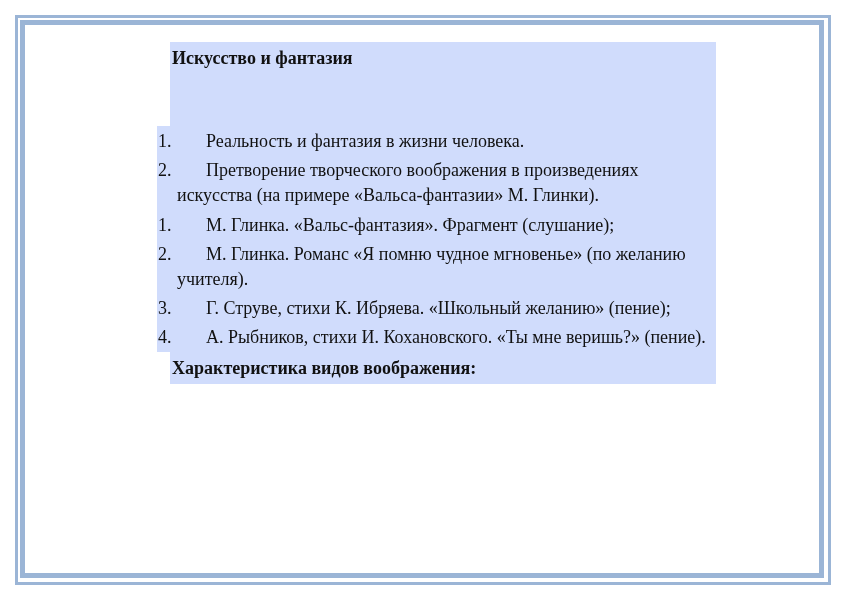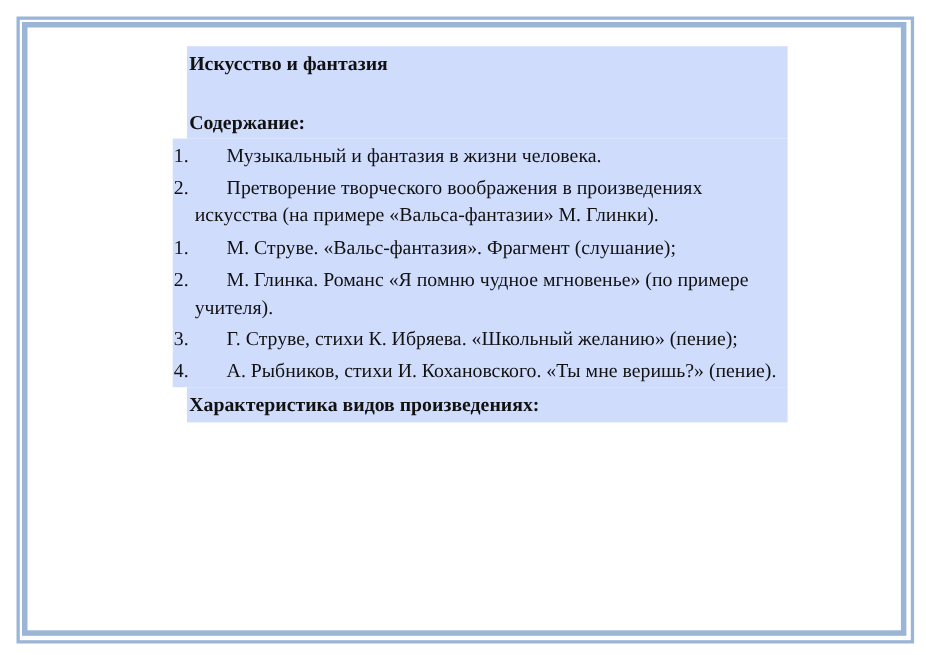--- a/index.html
+++ b/index.html
@@ -99,49 +99,48 @@
 </head>
 <body>
 
 <div class="frame-outer"></div>
 <div class="frame-inner"></div>
 
 <div class="content">
 
   <div class="hl-heading title-block">
     <span class="title">Искусство и фантазия</span>
-    <span class="subheading">Содержание:</span>
   </div>
 
   <div class="list">
     <div class="list-item">
       <span class="num">1.</span>
-      <span class="text">Музыкальный и фантазия в жизни человека.</span>
+      <span class="text">Реальность и фантазия в жизни человека.</span>
     </div>
     <div class="list-item">
       <span class="num">2.</span>
       <span class="text">Претворение творческого воображения в произведениях искусства (на примере «Вальса-фантазии» М. Глинки).</span>
     </div>
   </div>
 
 
   <div class="list">
     <div class="list-item">
       <span class="num">1.</span>
-      <span class="text">М. Струве. «Вальс-фантазия». Фрагмент (слушание);</span>
+      <span class="text">М. Глинка. «Вальс-фантазия». Фрагмент (слушание);</span>
     </div>
     <div class="list-item">
       <span class="num">2.</span>
-      <span class="text">М. Глинка. Романс «Я помню чудное мгновенье» (по примере учителя).</span>
+      <span class="text">М. Глинка. Романс «Я помню чудное мгновенье» (по желанию учителя).</span>
     </div>
     <div class="list-item">
       <span class="num">3.</span>
       <span class="text">Г. Струве, стихи К. Ибряева. «Школьный желанию» (пение);</span>
     </div>
     <div class="list-item">
       <span class="num">4.</span>
       <span class="text">А. Рыбников, стихи И. Кохановского. «Ты мне веришь?» (пение).</span>
     </div>
   </div>
 
-  <div class="hl-heading heading-row-last">Характеристика видов произведениях:</div>
+  <div class="hl-heading heading-row-last">Характеристика видов воображения:</div>
 
 </div>
 
 </body></html>

